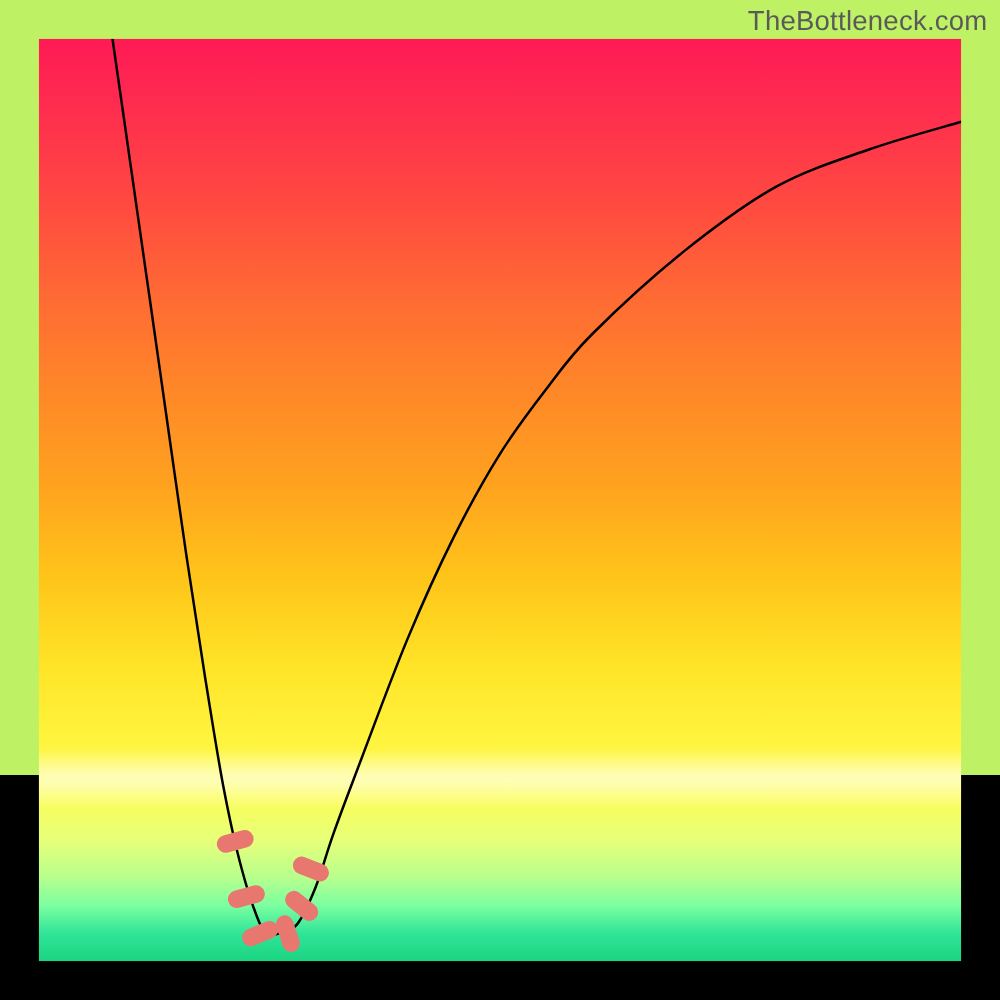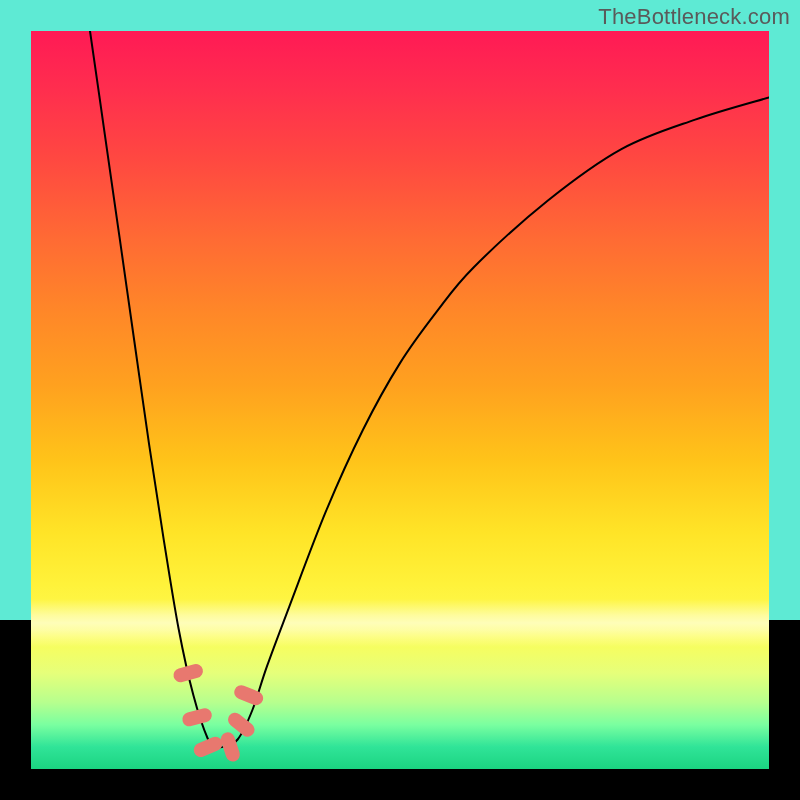--- a/index.html
+++ b/index.html
@@ -10,21 +10,21 @@
     background: #000;
     overflow: hidden;
     font-family: Arial, Helvetica, sans-serif;
   }
   .frame {
     position: absolute;
     top: 0;
     left: 0;
     width: 800px;
     height: 620px;
-    background: #5eead4;
+    background: #bef264;
   }
   .plot-area {
     position: absolute;
     top: 31px;
     left: 31px;
     width: 738px;
     height: 738px;
     overflow: hidden;
   }
   .gradient {

